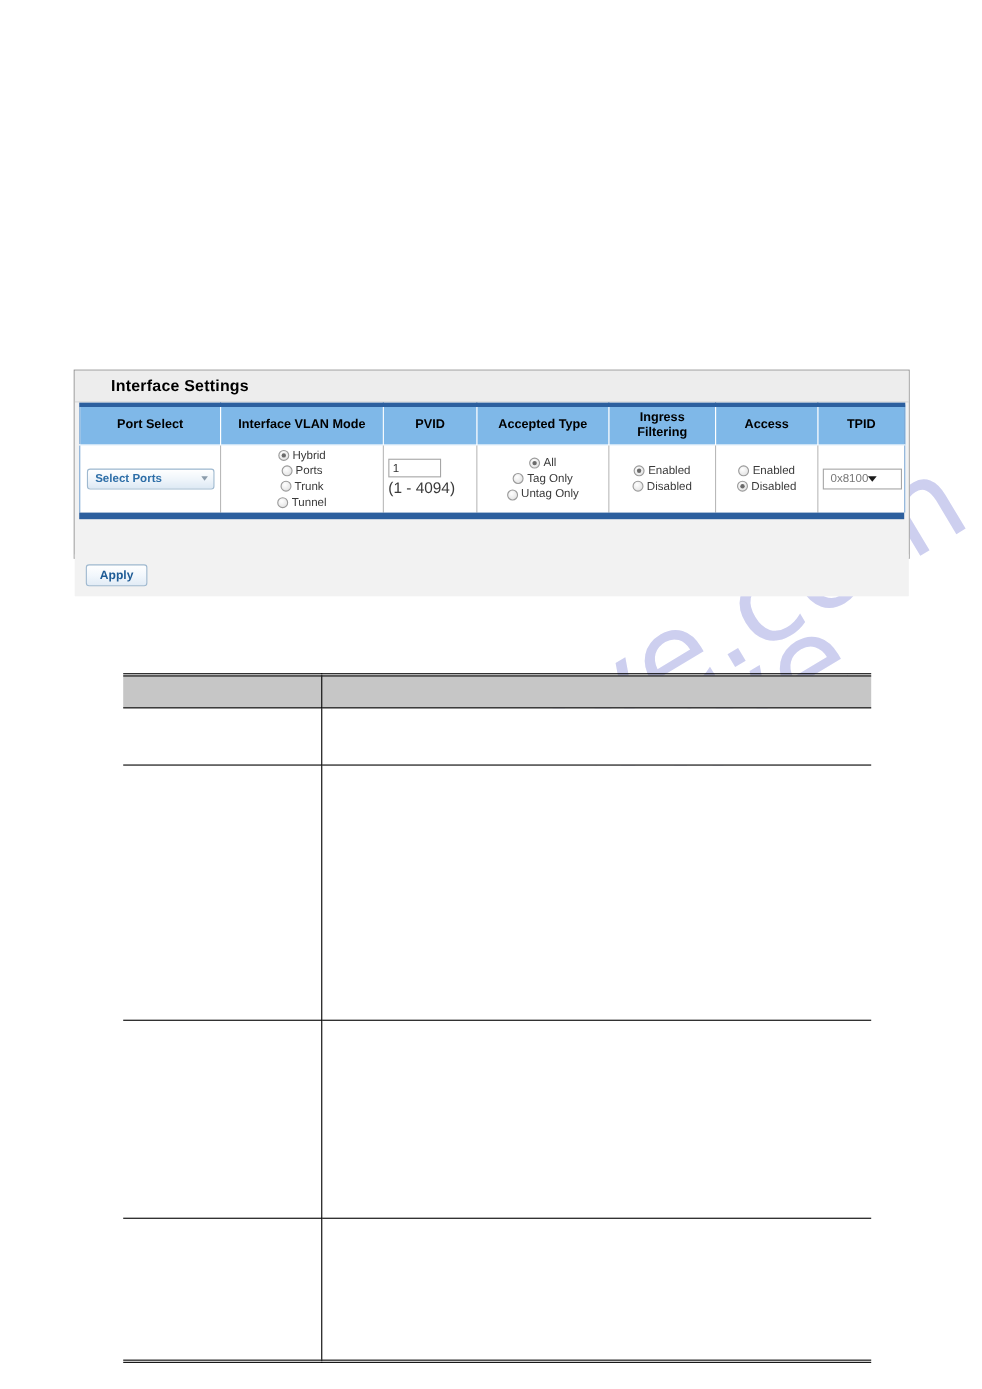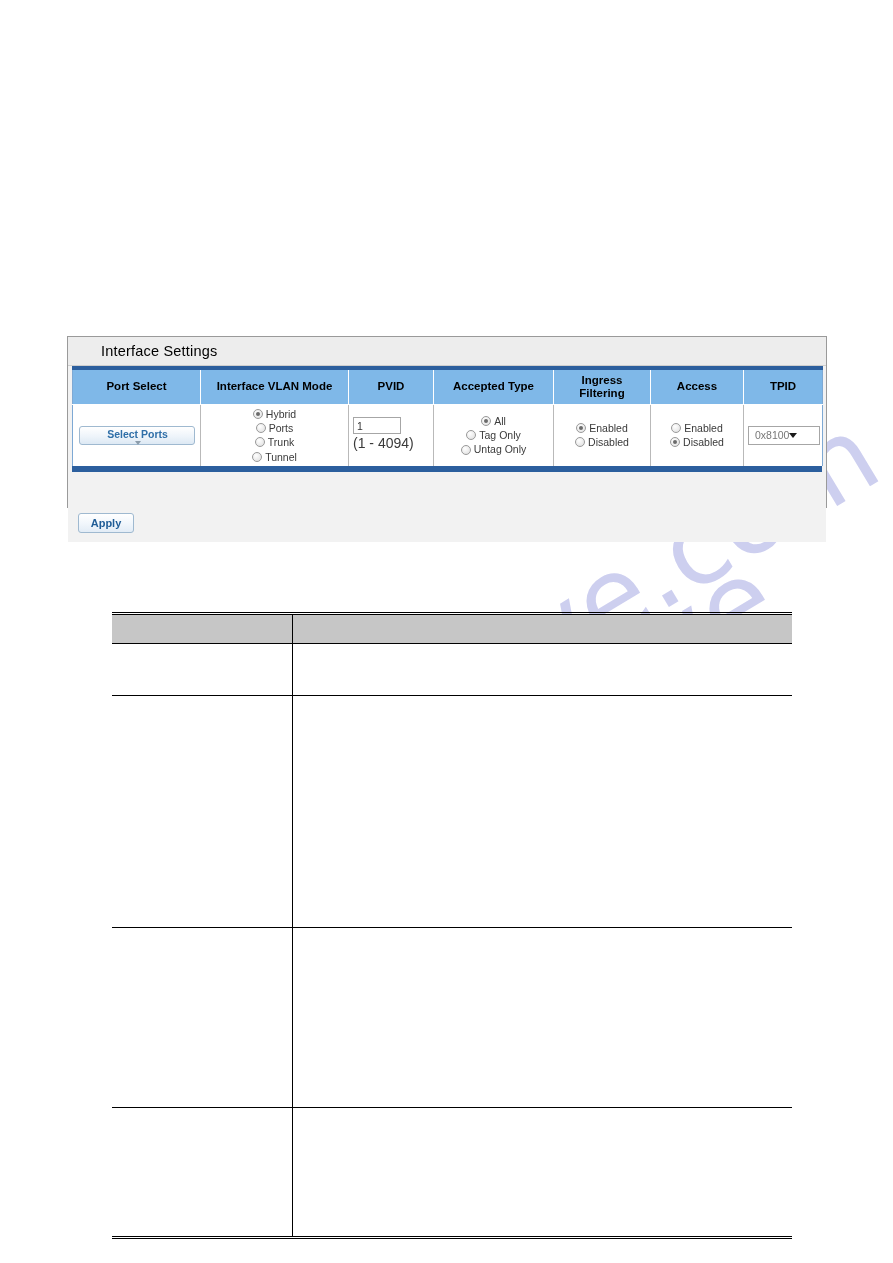--- a/index.html
+++ b/index.html
@@ -63,21 +63,21 @@
   }
   #panel-title {
     height: 29px;
     box-sizing: border-box;
     background: #ededed;
     border-bottom: 1px solid #cfcfcf;
     display: flex;
     align-items: center;
     padding-left: 33px;
     font-size: 14.5px;
-    font-weight: normal;
+    font-weight: bold;
     color: #000000;
     letter-spacing: .2px;
   }
   #panel-body {
     background: #f2f2f2;
     padding: 0;
   }
   #section-label {
     background: #ffffff;
     font-size: 11.5px;
@@ -147,21 +147,20 @@
     box-sizing: border-box;
     margin: 0 auto;
     padding: 0 5px 0 7px;
     border: 1px solid #9fb9d0;
     border-radius: 3px;
     background: linear-gradient(#ffffff 0%, #eef4fa 55%, #dde9f4 100%);
     font-size: 10.5px;
     font-weight: bold;
     color: #2f6fa8;
     cursor: pointer;
-    flex-direction: column;
   }
   .caret-sm {
     width: 0; height: 0;
     border-left: 3.5px solid transparent;
     border-right: 3.5px solid transparent;
     border-top: 4px solid #8b9cab;
   }
 
   .radio-wrap {
     display: flex;

